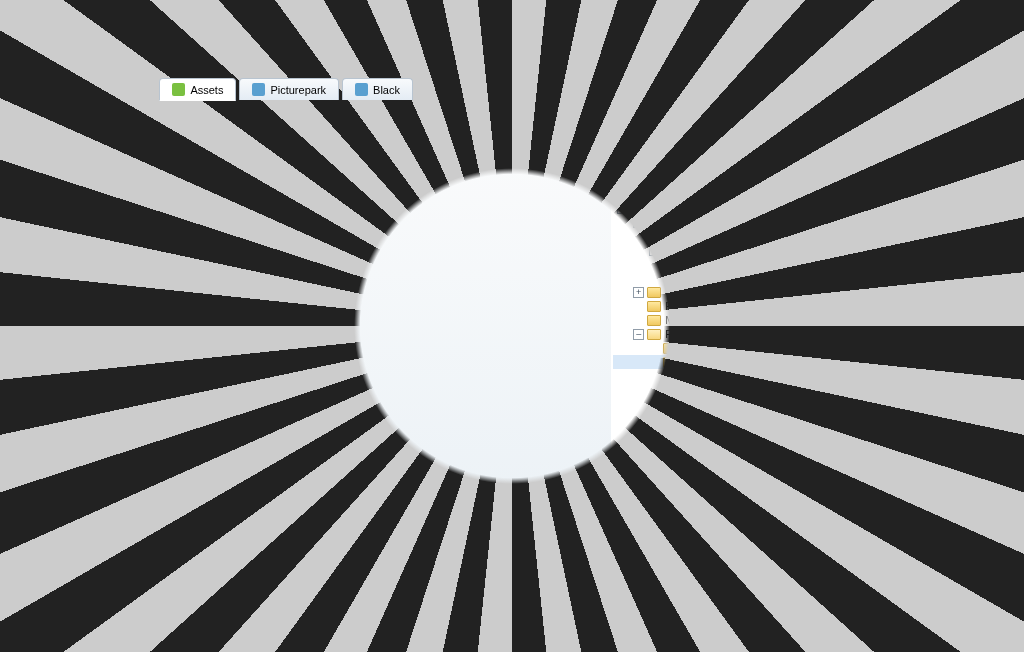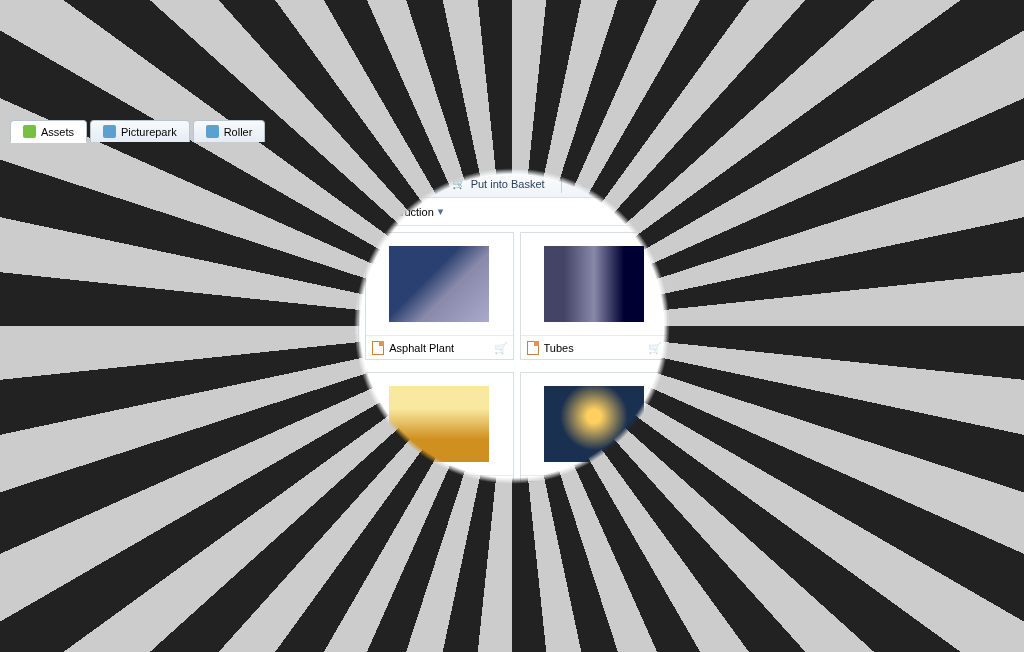--- a/index.html
+++ b/index.html
@@ -19,21 +19,21 @@
 .navbtn.back{ background:radial-gradient(circle,#b8e860,#7ac020); color:#fff; width:32px; height:32px; box-shadow:inset 0 0 4px rgba(255,255,255,.7);}
 .navbtn.dis{ opacity:.4;}
 .ff-url { flex:1; height:24px; border:1px solid #b0b0b0; border-radius:3px; background:#fff; display:flex; align-items:center; padding:0 6px;}
 .ff-url .favicon{ width:14px; height:14px; background:#5bf; border-radius:2px; margin-right:6px;}
 .ff-url input{ border:none; outline:none; flex:1; font-size:12px;}
 .ff-search{ width:150px; height:24px; border:1px solid #b0b0b0; border-radius:3px; background:#fff; display:flex; align-items:center; padding:0 4px;}
 .ff-search .g{ color:#3a70d0; font-weight:bold; border:1px solid #ccc; padding:0 2px; font-size:10px; border-radius:2px;}
 .ff-search input{ border:none; outline:none; flex:1; margin-left:4px; color:#888; font-style:italic;}
 
 
-.app { height:578px; background:linear-gradient(#fdfdfd,#e6eef4); display:flex; flex-direction:column;}
+.app { height:578px; background:linear-gradient(#fdfdfd,#e6eef4); display:flex; flex-direction:row;}
 .logo { padding:8px 14px 6px;}
 .logo span{ font-size:24px; color:#5a7a7a; font-family:"Segoe UI",Arial;}
 .logo .sq{ display:inline-block; width:14px; height:14px; background:#4a8a9a; margin-right:2px; vertical-align:2px;}
 .tabbar { display:flex; align-items:flex-end; padding:0 10px; height:26px; position:relative;}
 .tabbar::after{ content:""; position:absolute; left:0; right:0; bottom:0; height:1px; background:#b8c4d0;}
 .tab { padding:4px 12px; border:1px solid #b8c4d0; border-bottom:none; background:linear-gradient(#f8fafc,#e4ecf4); border-radius:4px 4px 0 0; margin-right:3px; display:flex; align-items:center; gap:5px; cursor:default; z-index:1;}
 .tab.active{ background:#fff; border-bottom:1px solid #fff; margin-bottom:-1px;}
 .tab .ticn{ width:13px; height:13px; display:inline-block;}
 .userbar{ margin-left:auto; display:flex; align-items:center; gap:8px; padding:0 12px 4px 0;}
 .userbar .ic{ width:16px; height:16px; display:inline-flex; align-items:center; justify-content:center; font-size:13px; cursor:default;}
@@ -163,21 +163,21 @@
         <div class="tab active">
           <span class="ticn" style="background:#7ac040;border-radius:2px"></span>
           <span>Assets</span>
         </div>
         <div class="tab">
           <span class="ticn" style="background:#5aa0d0;border-radius:2px"></span>
           <span>Picturepark</span>
         </div>
         <div class="tab">
           <span class="ticn" style="background:#5aa0d0;border-radius:2px"></span>
-          <span>Roller</span>
+          <span>Black</span>
         </div>
       </div>
     <div class="userbar">
       <span>f.flueckiger</span>
       <span class="ic" style="color:#3a80d0">❔▾</span>
       <span class="ic" style="color:#3aa030">⟳</span>
       <span class="ic" style="color:#4a90d0">❄▾</span>
       <span class="ic" style="color:#4a90d0">👤▾</span>
       <span class="ic" style="color:#e0b030">⚿</span>
     </div>

